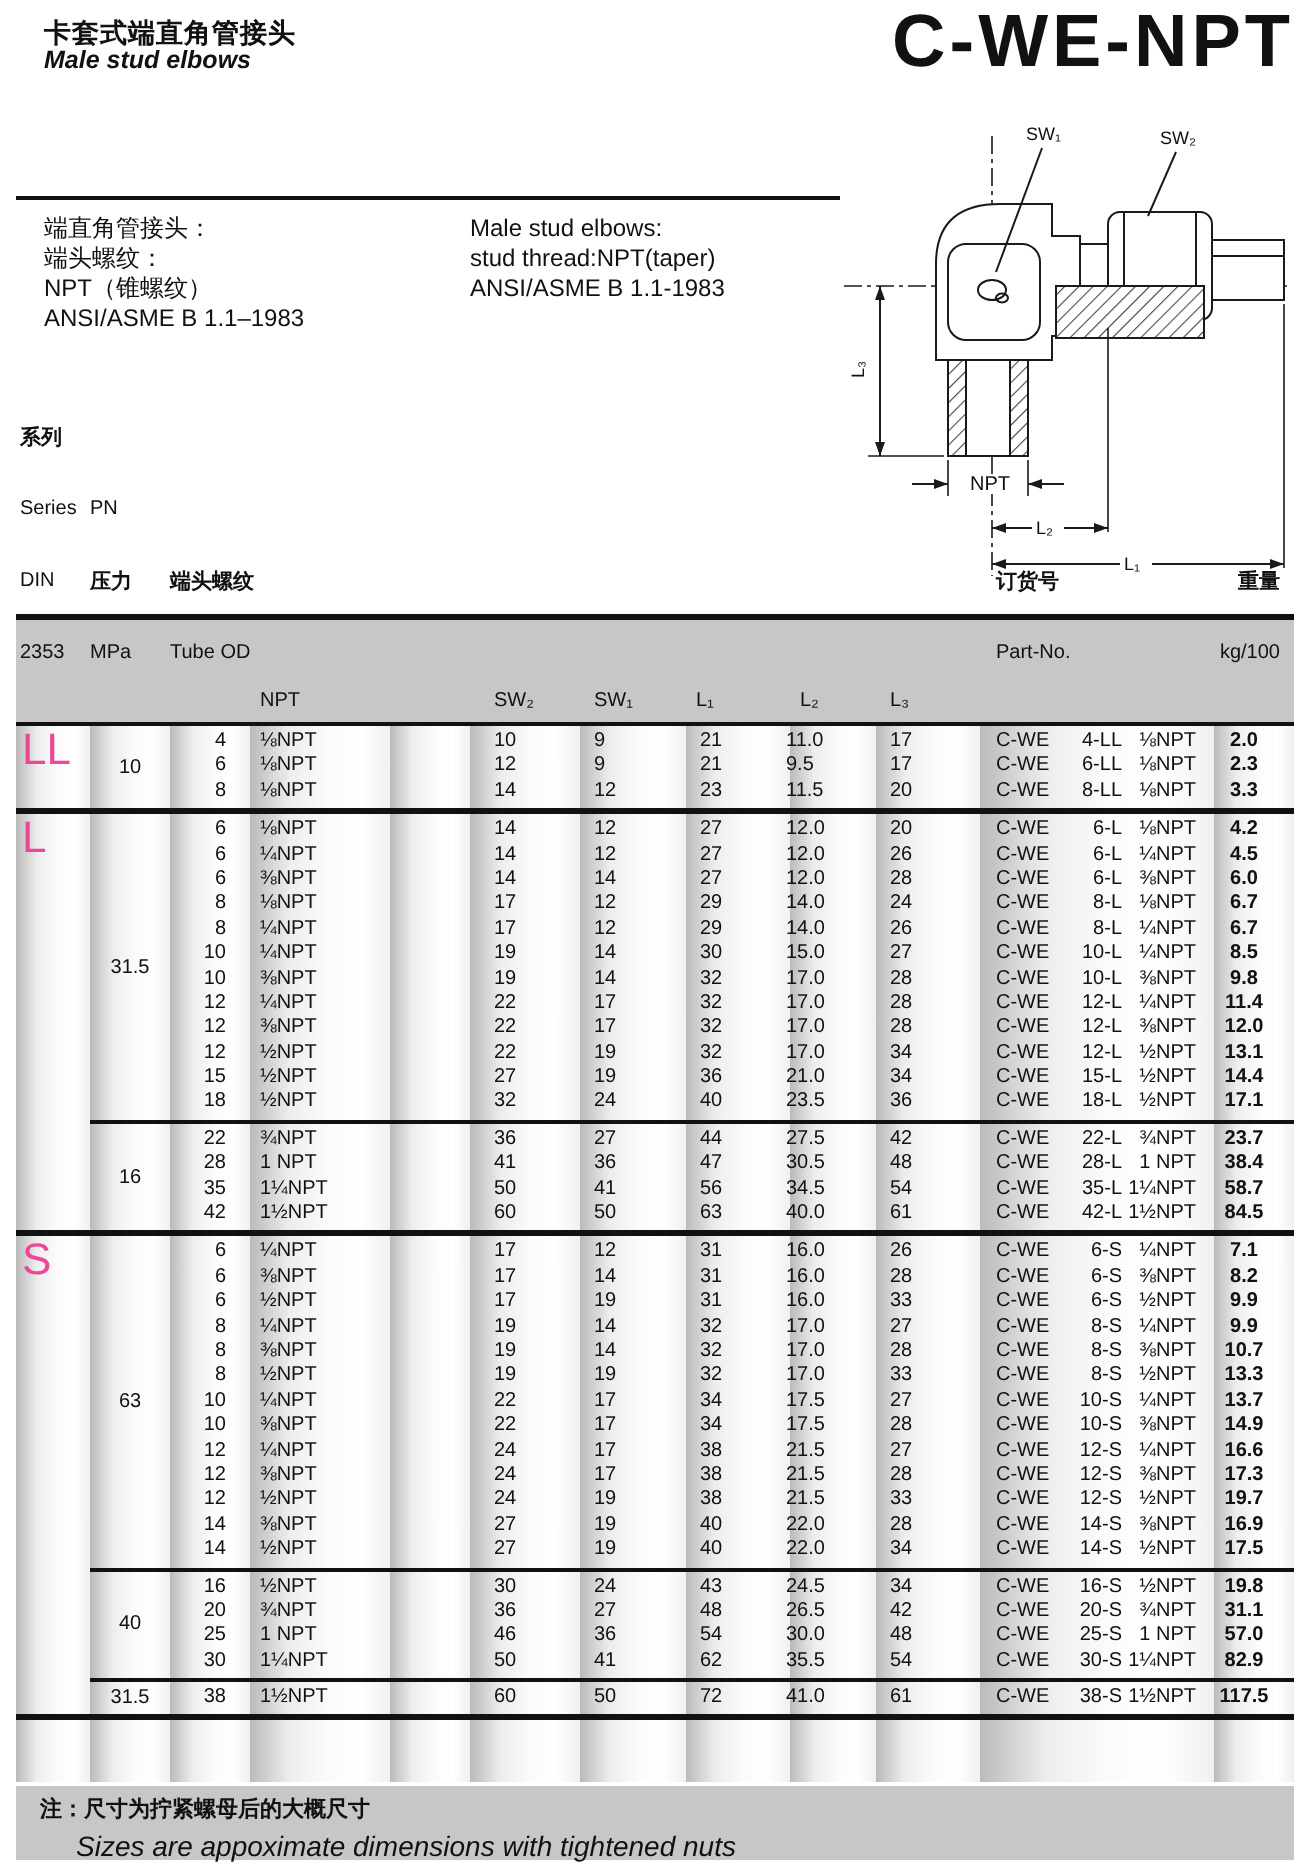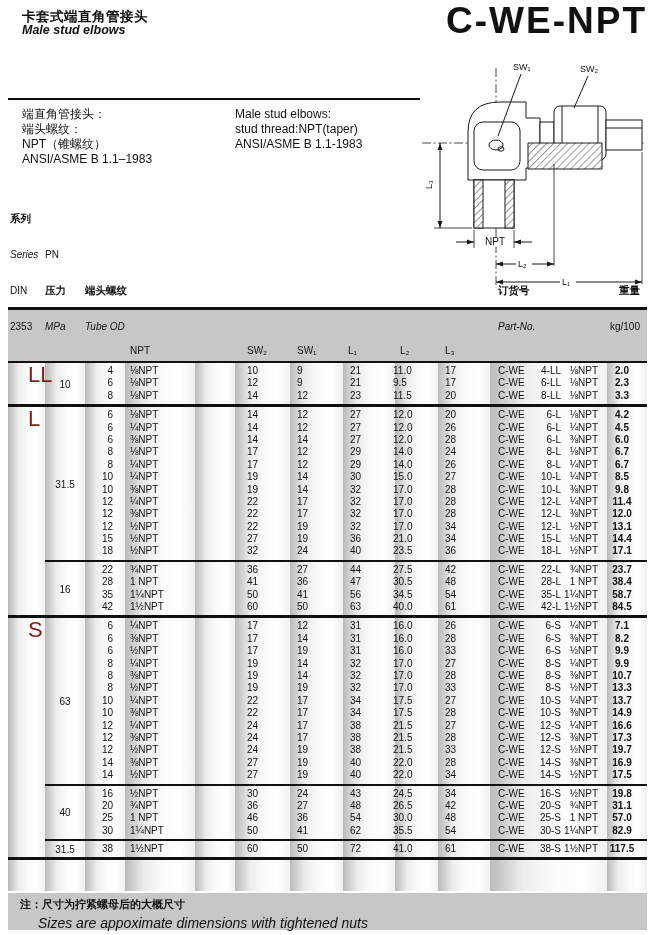--- a/index.html
+++ b/index.html
@@ -11,43 +11,43 @@
   #title-en{top:23px;left:22px;font-size:12.5px;font-weight:700;font-style:italic;}
   #product-code{top:0px;right:8px;font-size:37px;font-weight:700;letter-spacing:2px;}
   #intro-rule{top:98px;left:8px;width:412px;height:2px;background:#111;}
   .intro{top:107px;font-size:12px;line-height:15px;}
   #intro-zh{left:22px;}
   #intro-en{left:235px;}
   
   #tbl-topline{top:307px;left:8px;width:639px;height:3px;background:#111;}
   #tbl-header{top:310px;left:8px;width:639px;height:51px;background:#c7c7c7;font-size:10px;}
   #tbl-header .th{position:absolute;line-height:12px;white-space:pre;}
-  #tbl-header .zh{font-weight:700;font-size:10.5px;font-family:Liberation Serif, serif;}
-  #tbl-header .it{font-style:italic;}
+  #tbl-header .zh{font-weight:700;font-size:10.5px;}
+  #tbl-header .it{}
   #tbl-headline{top:361px;left:8px;width:639px;height:2px;background:#111;}
   #stripes{top:363px;left:8px;width:639px;height:528px;
     background-repeat:no-repeat;
     background-image:
       linear-gradient(90deg,#bababa 0,#ededed 28%,#fbfbfb 55%,#fff 78%,#f0f0f0 100%),
       linear-gradient(90deg,#bababa 0,#ededed 28%,#fbfbfb 55%,#fff 78%,#f0f0f0 100%),
       linear-gradient(90deg,#bababa 0,#ededed 28%,#fbfbfb 55%,#fff 78%,#f0f0f0 100%),
       linear-gradient(90deg,#bababa 0,#ededed 28%,#fbfbfb 55%,#fff 78%,#f0f0f0 100%),
       linear-gradient(90deg,#bababa 0,#ededed 28%,#fbfbfb 55%,#fff 78%,#f0f0f0 100%),
       linear-gradient(90deg,#bababa 0,#ededed 28%,#fbfbfb 55%,#fff 78%,#f0f0f0 100%),
       linear-gradient(90deg,#bababa 0,#ededed 28%,#fbfbfb 55%,#fff 78%,#f0f0f0 100%),
       linear-gradient(90deg,#bababa 0,#ededed 28%,#fbfbfb 55%,#fff 78%,#f0f0f0 100%),
       linear-gradient(90deg,#bababa 0,#ededed 28%,#fbfbfb 55%,#fff 78%,#f0f0f0 100%),
       linear-gradient(90deg,#bababa 0,#ededed 28%,#fbfbfb 55%,#fff 78%,#f0f0f0 100%),
       linear-gradient(90deg,#bababa 0,#ededed 28%,#fbfbfb 55%,#fff 78%,#f0f0f0 100%),
       linear-gradient(90deg,#bababa 0,#ededed 28%,#fbfbfb 55%,#fff 78%,#f0f0f0 100%);
     background-size:37px 100%,40px 100%,40px 100%,70px 100%,40px 100%,55px 100%,53px 100%,52px 100%,43px 100%,52px 100%,117px 100%,40px 100%;
     background-position:0 0,37px 0,77px 0,117px 0,187px 0,227px 0,282px 0,335px 0,387px 0,430px 0,482px 0,599px 0;}
   #tbl-body{top:363px;left:8px;width:639px;}
   .section{position:relative;}
-  .series{position:absolute;left:20px;top:1px;font-size:22px;line-height:21px;color:#7f1d1d;}
+  .series{position:absolute;left:3px;top:1px;font-size:22px;line-height:21px;color:#ec4899;}
   .group{position:relative;padding:2px 0;}
   .pn{position:absolute;left:37px;width:40px;top:50%;transform:translateY(-50%);
       text-align:center;font-size:10px;}
   .row{position:relative;height:12.4px;line-height:12.4px;font-size:10px;}
   .cell{position:absolute;top:0;white-space:pre;}
   .c-od{left:77px;width:28px;text-align:right;}
   .c-npt{left:122px;}
   .c-sw2{left:239px;}
   .c-sw1{left:289px;}
   .c-l1{left:342px;}

